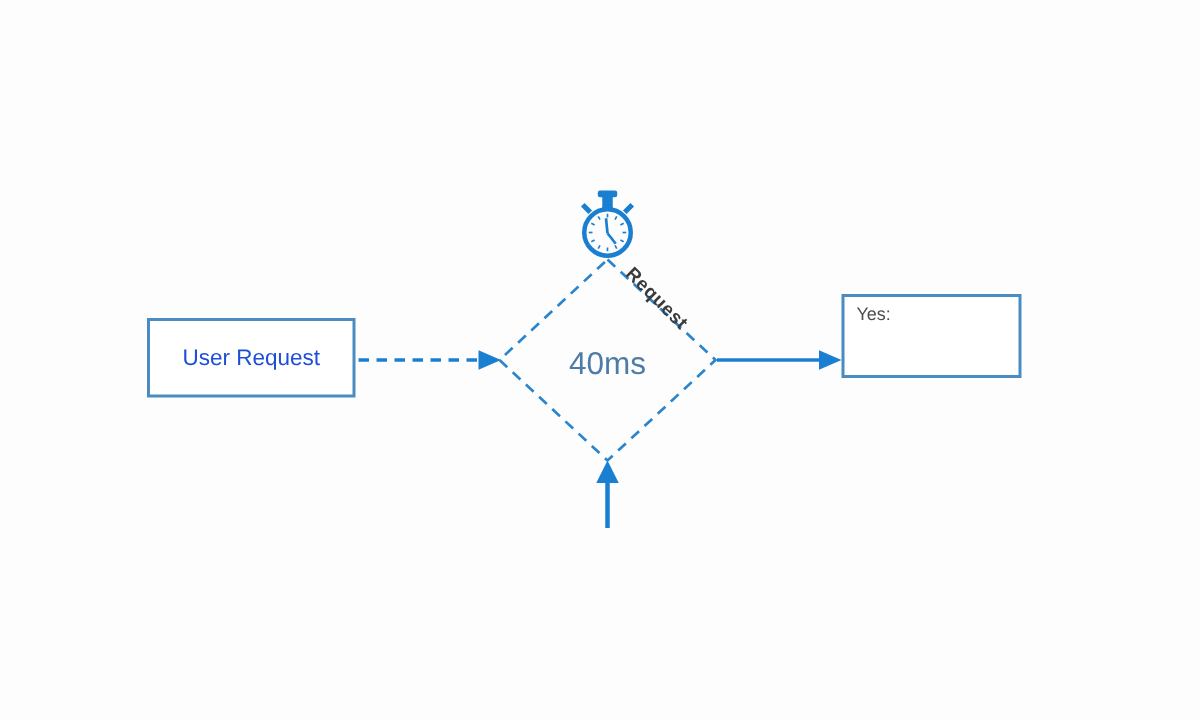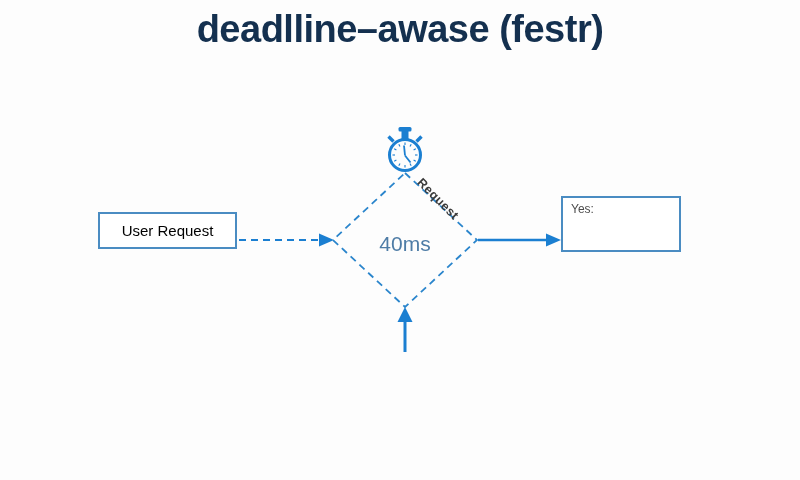--- a/index.html
+++ b/index.html
@@ -37,25 +37,25 @@
   .node {
     position: absolute;
     background: #ffffff;
     border: 2px solid #4a8cc2;
     box-sizing: border-box;
   }
   .node-user {
     left: 98px;
     top: 212px;
     width: 139px;
-    height: 37px;
+    height: 53px;
     display: flex;
     align-items: center;
     justify-content: center;
-    color: #000000;
+    color: #1d4ed8;
     font-size: 15px;
   }
   .node-result {
     left: 561px;
     top: 196px;
     width: 120px;
     height: 56px;
     padding: 4px 4px 4px 8px;
     color: #4d4d4d;
     font-size: 13.5px;
@@ -93,21 +93,20 @@
     fill: none;
     stroke-width: 1.8;
     stroke-dasharray: 7 5;
   }
 </style>
 </head>
 <body>
 
 <div class="stage">
 
-  <h1 class="title">deadlline–awase (festr)</h1>
 
   <svg class="svg-layer" viewBox="0 0 800 480">
 
     <g>
       <line x1="239" y1="240" x2="320" y2="240" class="stroke-blue" stroke-width="2.2" stroke-dasharray="7 5"></line>
       <polygon points="319,233.5 334,240 319,246.5" class="fill-blue"></polygon>
     </g>
 
     <g>
       <line x1="478" y1="240" x2="548" y2="240" class="stroke-blue" stroke-width="2.4"></line>

